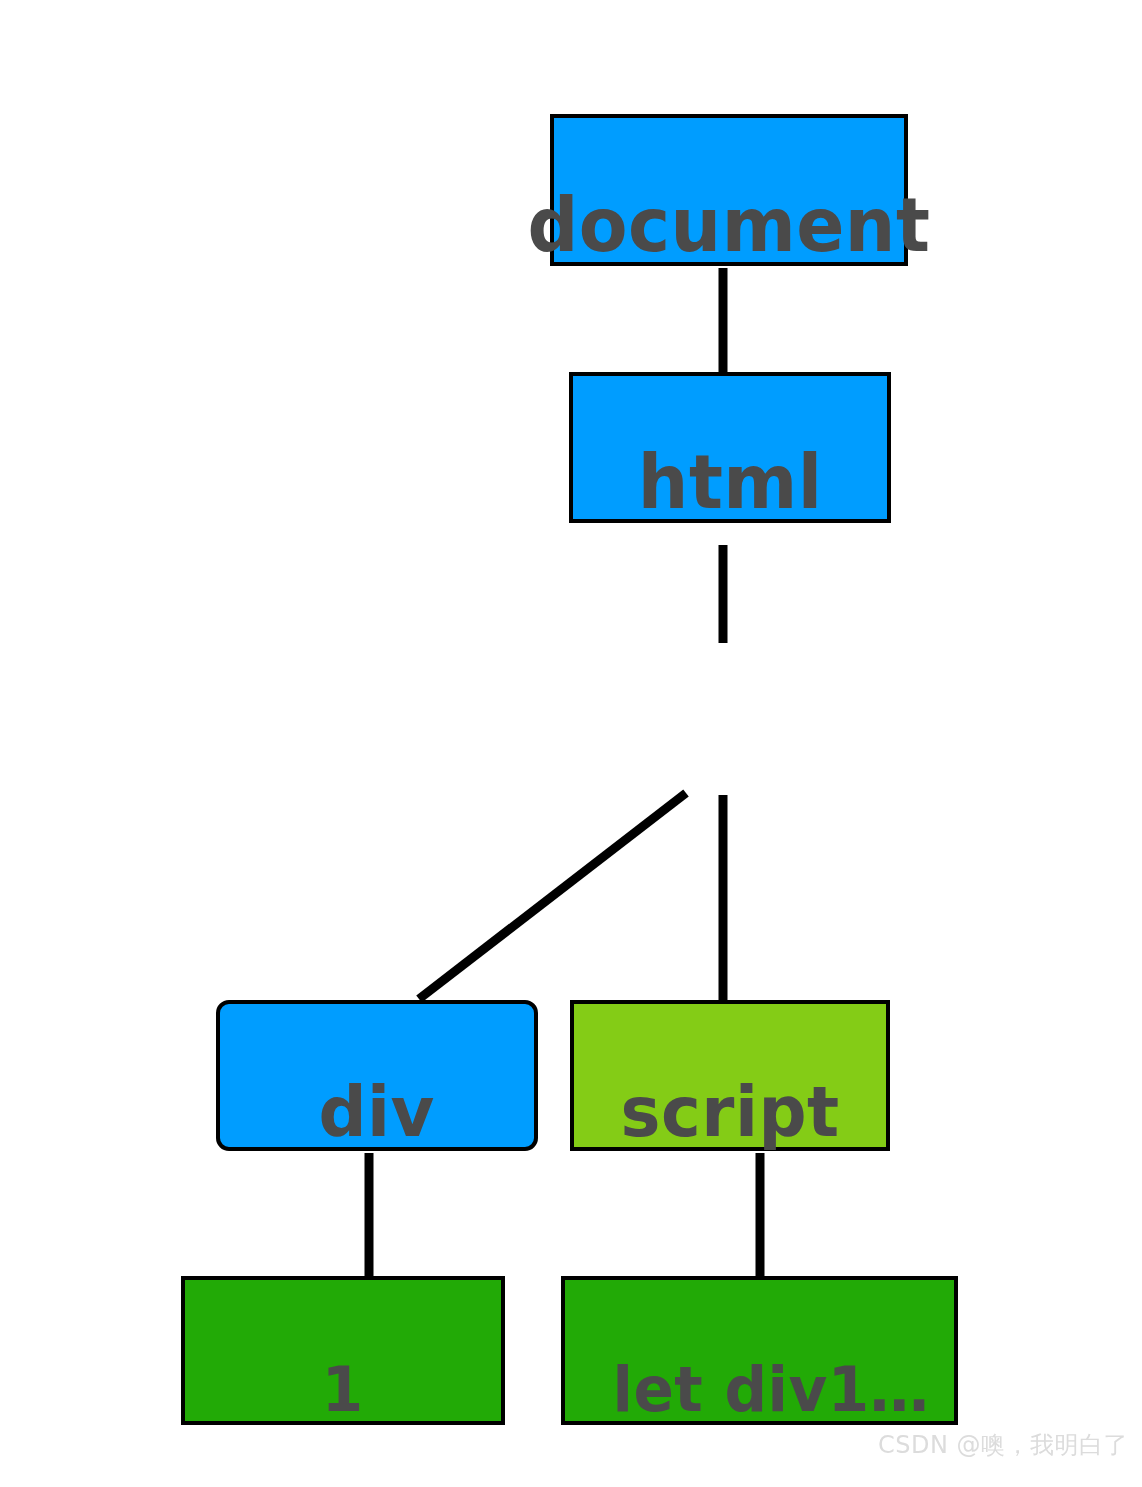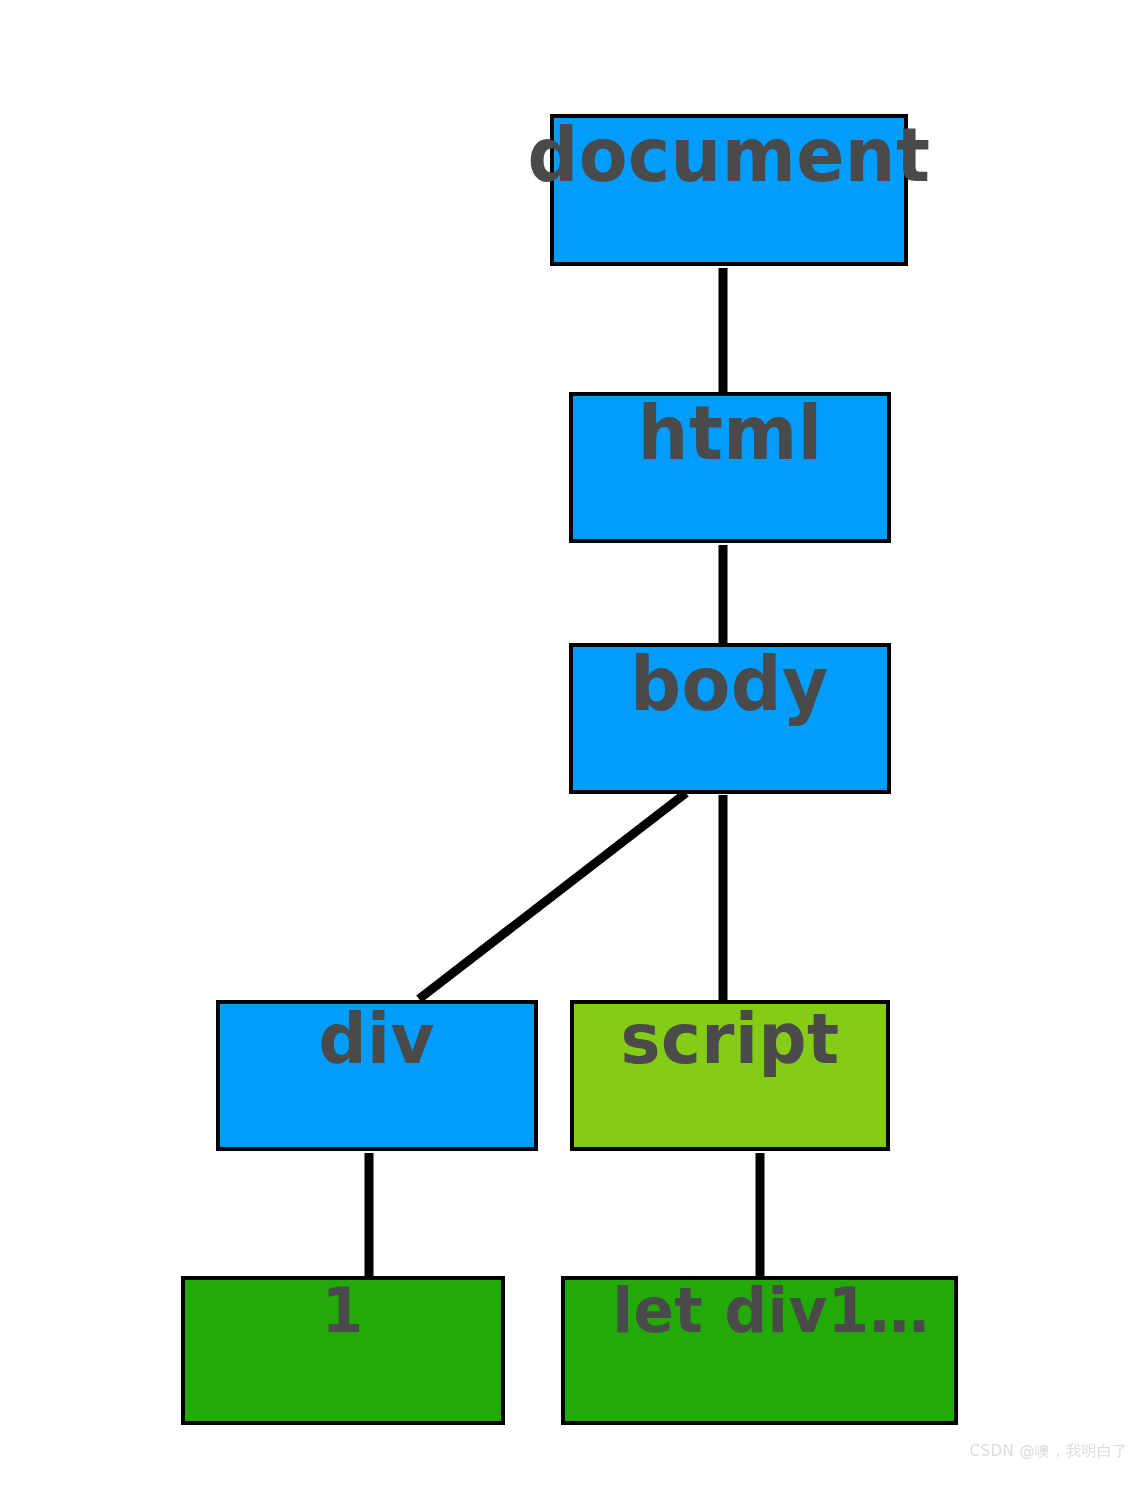--- a/index.html
+++ b/index.html
@@ -23,21 +23,21 @@
     top: 0;
     width: 1142px;
     height: 1487px;
     pointer-events: none;
   }
   .node {
     position: absolute;
     box-sizing: border-box;
     border: 4px solid #4c1d95;
     display: flex;
-    align-items: flex-start;
+    align-items: flex-end;
     justify-content: center;
     z-index: 2;
   }
   .node-label {
     color: #4A4A4A;
     font-family: "DejaVu Sans", sans-serif;
     font-weight: bold;
     letter-spacing: 0.5px;
     line-height: 1;
     white-space: nowrap;
@@ -57,21 +57,21 @@
   .n-div      .node-label { font-size: 70px; }
   .n-script   .node-label { font-size: 70px; }
   .n-text1    .node-label { font-size: 62px; }
   .n-text2    .node-label { font-size: 62px; }
 
   #watermark {
     position: absolute;
     right: 14px;
     bottom: 26px;
     color: #DCDCDC;
-    font-size: 15px;
+    font-size: 24px;
     font-family: "DejaVu Sans", sans-serif;
     letter-spacing: 0.5px;
     white-space: nowrap;
     z-index: 3;
   }
 </style>
 </head>
 <body>
 
 <div id="canvas" style="background: rgb(255, 255, 255);">
@@ -82,29 +82,26 @@
     <line stroke="#000000" stroke-width="9" stroke-linecap="butt" x1="686" y1="793" x2="419" y2="999"></line>
     <line stroke="#000000" stroke-width="9" stroke-linecap="butt" x1="723" y1="795" x2="723" y2="1000"></line>
     <line stroke="#000000" stroke-width="9" stroke-linecap="butt" x1="369" y1="1153" x2="369" y2="1276"></line>
     <line stroke="#000000" stroke-width="9" stroke-linecap="butt" x1="760" y1="1153" x2="760" y2="1276"></line>
   </svg>
 
   <div class="node n-document" style="left: 550px; top: 114px; width: 358px; height: 152px; background: rgb(0, 157, 255); border-color: rgb(0, 0, 0);">
     <span class="node-label" style="color: rgb(74, 74, 74);">document</span>
   </div>
 
-  <div class="node n-html" style="left: 569px; top: 392px; width: 322px; height: 151px; background: rgb(0, 157, 255); border-color: rgb(0, 0, 0);">
+  <div class="node n-html" style="left: 569px; top: 372px; width: 322px; height: 151px; background: rgb(0, 157, 255); border-color: rgb(0, 0, 0);">
     <span class="node-label" style="color: rgb(74, 74, 74);">html</span>
   </div>
 
-  <div class="node n-body" style="left: 569px; top: 643px; width: 322px; height: 151px; background: rgb(0, 157, 255); border-color: rgb(0, 0, 0);">
-    <span class="node-label" style="color: rgb(74, 74, 74);">body</span>
-  </div>
 
-  <div class="node n-div" style="left: 216px; top: 1000px; width: 322px; height: 151px; background: rgb(0, 157, 255); border-color: rgb(0, 0, 0);">
+  <div class="node n-div" style="left: 216px; top: 1000px; width: 322px; height: 151px; background: rgb(0, 157, 255); border-color: rgb(0, 0, 0); border-radius: 13px;">
     <span class="node-label" style="color: rgb(74, 74, 74);">div</span>
   </div>
 
   <div class="node n-script" style="left: 570px; top: 1000px; width: 320px; height: 151px; background: #84cc16; border-color: rgb(0, 0, 0);">
     <span class="node-label" style="color: rgb(74, 74, 74);">script</span>
   </div>
 
   <div class="node n-text1" style="left: 181px; top: 1276px; width: 324px; height: 149px; background: rgb(34, 170, 6); border-color: rgb(0, 0, 0);">
     <span class="node-label" style="color: rgb(74, 74, 74);">1</span>
   </div>

